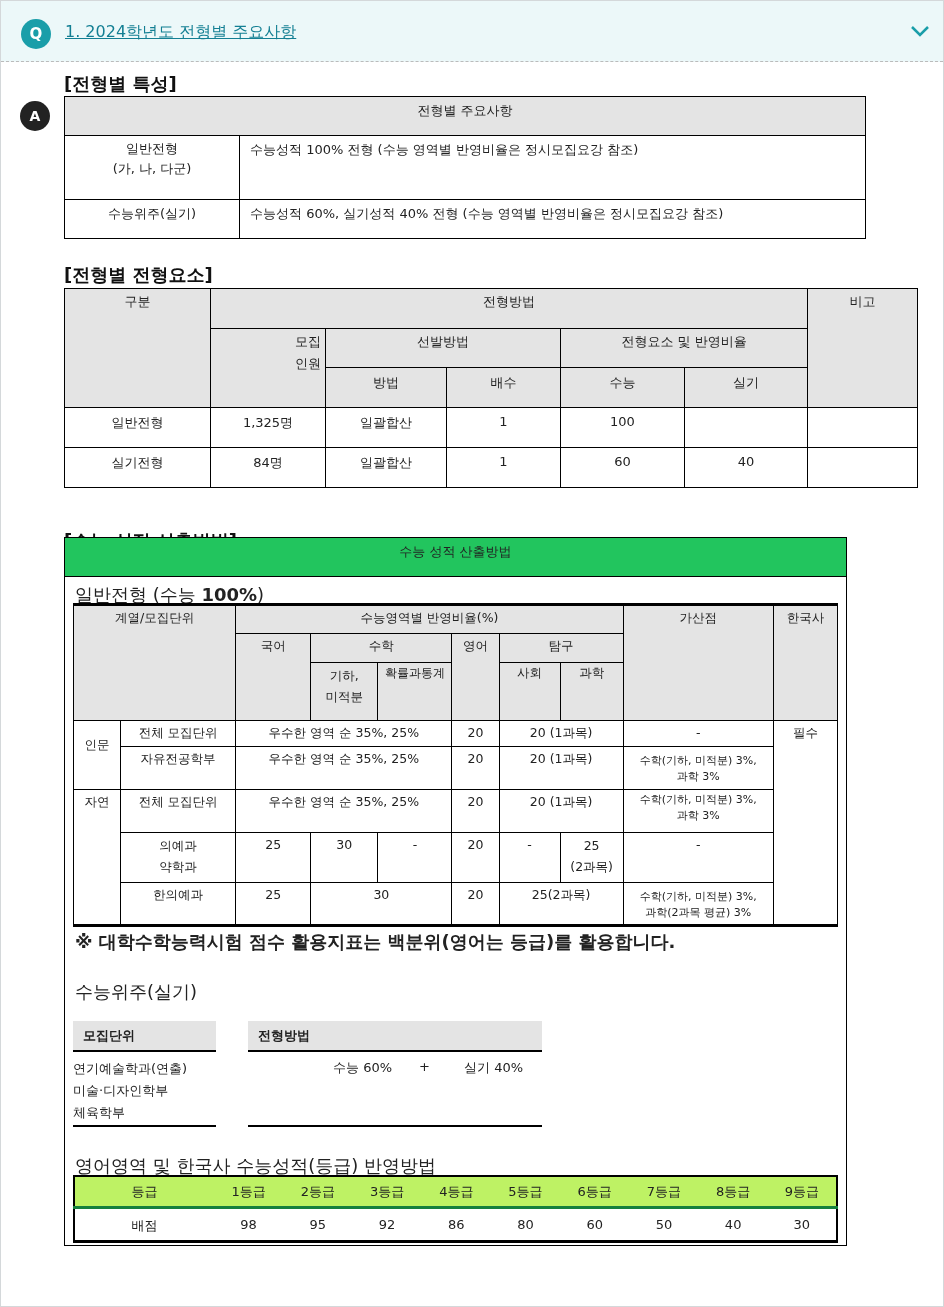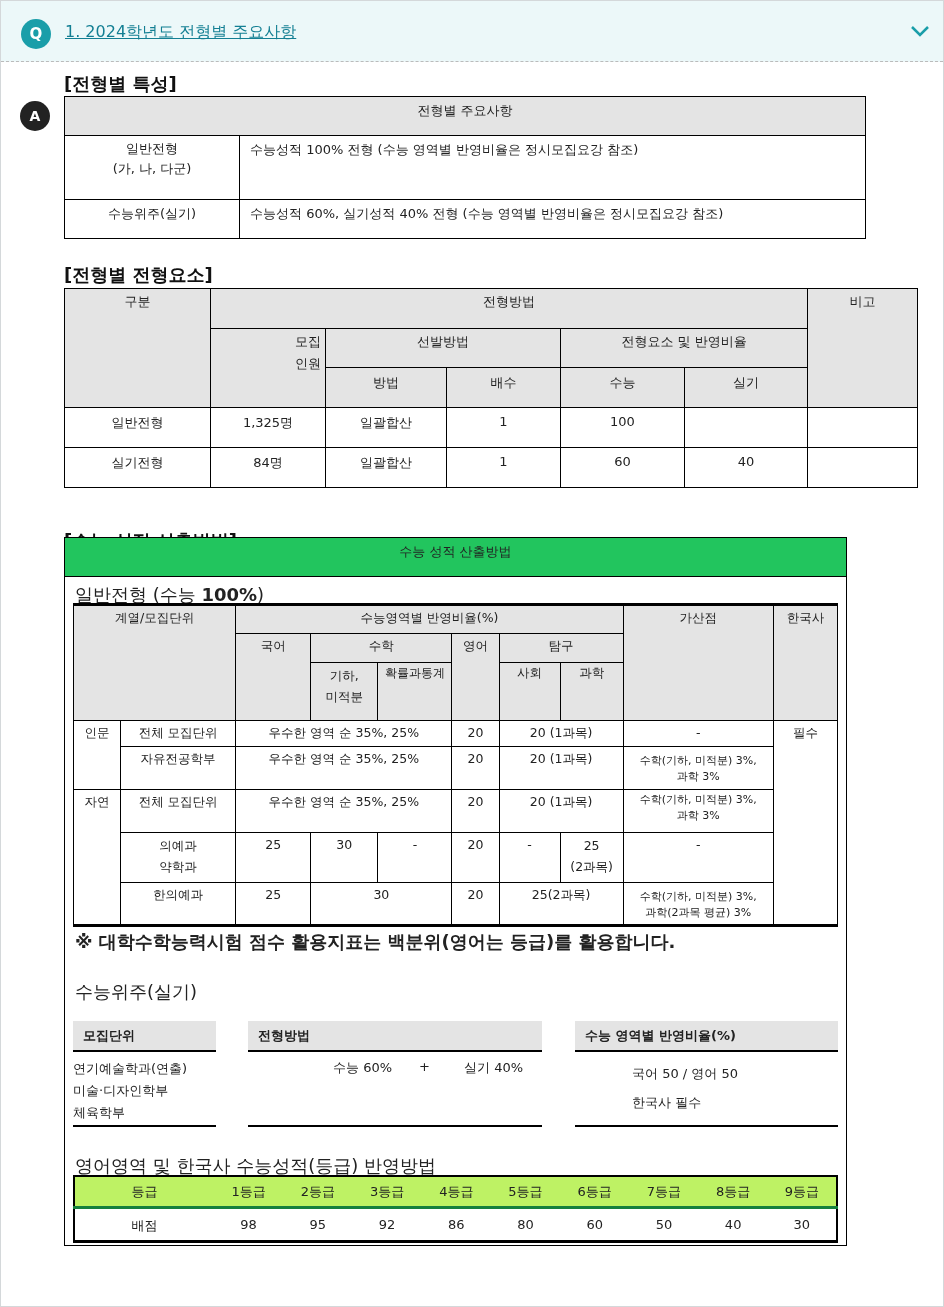--- a/index.html
+++ b/index.html
@@ -165,21 +165,21 @@
       <th colspan="2" class="gh" style="padding-top:4px;">탐구</th>
     </tr>
     <tr style="height:58px;">
       <th class="gh" style="line-height:21px; padding-top:2px;"><span>기하,</span><br><span>미적분</span></th>
       <th class="gh" style="padding:2px 0 0 0; font-size:12px;">확률과통계</th>
       <th class="gh" style="padding-top:2px;">사회</th>
       <th class="gh" style="padding-top:2px;">과학</th>
     </tr>
 
     <tr style="height:26px;">
-      <td rowspan="2" style="padding-top:4px;margin-top:7px;">인문</td>
+      <td rowspan="2" style="padding-top:16px;margin-top:7px;">인문</td>
       <td style="padding-top:4px;">전체 모집단위</td>
       <td colspan="3" style="padding-top:4px;">우수한 영역 순 35%, 25%</td>
       <td style="padding-top:4px;">20</td>
       <td colspan="2" style="padding-top:4px;">20 (1과목)</td>
       <td style="padding-top:4px;">-</td>
       <td rowspan="5" style="padding-top:4px;">필수</td>
     </tr>
 
     <tr style="height:43px;">
       <td style="padding-top:4px;">자유전공학부</td>
@@ -234,27 +234,20 @@
       </div>
     </div>
     <div class="t4-col" style="left:175px; width:294px;">
       <div class="t4-h">전형방법</div>
       <div class="t4-b" style="position:relative;">
         <span style="position:absolute; left:85px; top:7px;">수능 60%</span>
         <span style="position:absolute; left:171px; top:7px;">+</span>
         <span style="position:absolute; left:216px; top:7px;">실기 40%</span>
       </div>
     </div>
-    <div class="t4-col" style="left:502px; width:263px;">
-      <div class="t4-h">수능 영역별 반영비율(%)</div>
-      <div class="t4-b" style="padding:7px 0 0 57px; line-height:29px;">
-        <div>국어 50 / 영어 50</div>
-        <div>한국사 필수</div>
-      </div>
-    </div>
   </div>
 
   <div class="sub-title bold" style="top:616px; font-weight:normal;">영어영역 및 한국사 수능성적(등급) 반영방법</div>
 
   <table class="grade" style="left:8px; top:637px; width:765px; border:2px solid #000; border-bottom:3px solid #000;">
     <colgroup>
       <col style="width:140px">
         <col>
         <col>
         <col>

